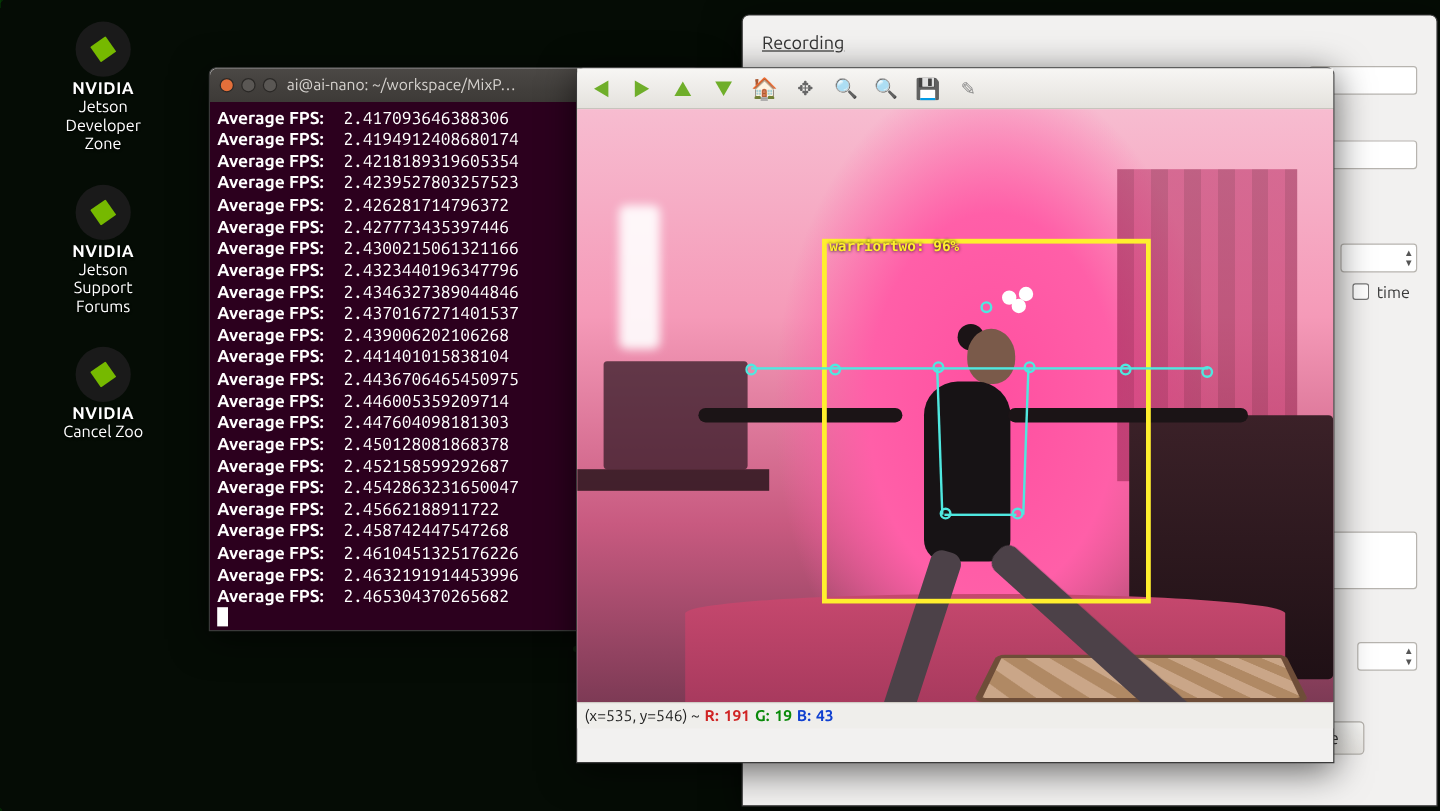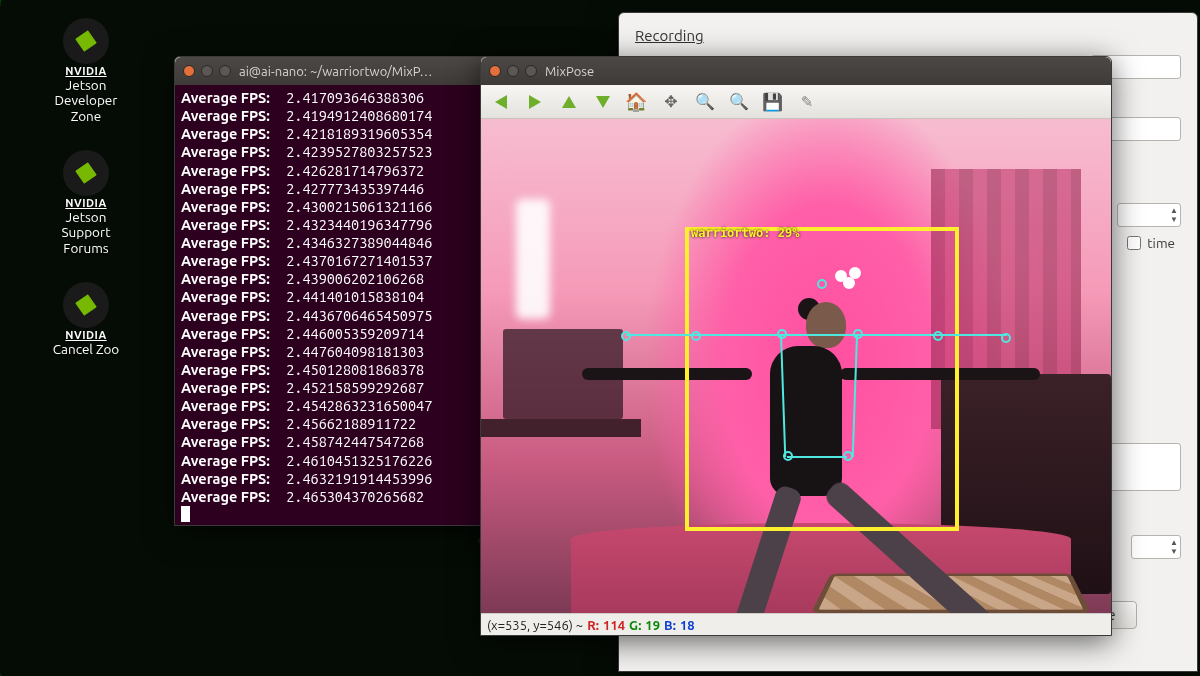--- a/index.html
+++ b/index.html
@@ -28,21 +28,21 @@
   }
   .chromium-ic::after{content:""; position:absolute; width:18px;height:18px;border-radius:50%;background:#fff;}
   .nvidia-ic {
     width:56px; height:40px; border-radius:6px; background:#1a1a1a;
     display:flex; align-items:center; justify-content:center;
   }
   .nvidia-eye {
     width:22px; height:22px; background:#76b900; clip-path: polygon(50% 0, 100% 50%, 50% 100%, 0 50%);
     transform: rotate(10deg);
   }
-  .nvidia-txt { color:#fff; font-size:11px; font-weight:700; letter-spacing:.5px; margin-top:-3px;text-decoration:underline; }
+  .nvidia-txt { color:#fff; font-size:14px; font-weight:700; letter-spacing:.5px; margin-top:-3px; }
 
   
   .window { position:absolute; background:#f2f1f0; border:1px solid #3a3a3a; border-radius:6px 6px 0 0; box-shadow:0 6px 30px rgba(0,0,0,.6); }
   .titlebar { height:28px; background:linear-gradient(#4b4845,#3d3a37); border-radius:6px 6px 0 0; display:flex; align-items:center; padding:0 8px; gap:8px; color:#d6d3cf; font-size:13px; }
   .tbtns { display:flex; gap:6px; }
   .tbtn { width:12px; height:12px; border-radius:50%; background:#5a5754; border:1px solid #2a2826; cursor:pointer; }
   .tbtn.close { background:#e36f3a; }
 
   
   #terminal-win { top:56px; left:174px; width:410px; height:470px; }
@@ -182,21 +182,21 @@
   </div>
 </div>
 
 <div id="terminal-win" class="window">
   <div class="titlebar">
     <div class="tbtns">
       <div class="tbtn close"></div>
       <div class="tbtn"></div>
       <div class="tbtn"></div>
     </div>
-    <span>ai@ai-nano: ~/warriortwo/MixP…</span>
+    <span>ai@ai-nano: ~/workspace/MixP…</span>
   </div>
   <div class="body" id="term-body"><span class="label"></span><span style="font-weight:700">Average FPS:</span>  2.417093646388306
 <span style="font-weight:700">Average FPS:</span>  2.4194912408680174
 <span style="font-weight:700">Average FPS:</span>  2.4218189319605354
 <span style="font-weight:700">Average FPS:</span>  2.4239527803257523
 <span style="font-weight:700">Average FPS:</span>  2.426281714796372
 <span style="font-weight:700">Average FPS:</span>  2.427773435397446
 <span style="font-weight:700">Average FPS:</span>  2.4300215061321166
 <span style="font-weight:700">Average FPS:</span>  2.4323440196347796
 <span style="font-weight:700">Average FPS:</span>  2.4346327389044846
@@ -211,28 +211,20 @@
 <span style="font-weight:700">Average FPS:</span>  2.4542863231650047
 <span style="font-weight:700">Average FPS:</span>  2.45662188911722
 <span style="font-weight:700">Average FPS:</span>  2.458742447547268
 <span style="font-weight:700">Average FPS:</span>  2.4610451325176226
 <span style="font-weight:700">Average FPS:</span>  2.4632191914453996
 <span style="font-weight:700">Average FPS:</span>  2.465304370265682
 <span class="cursor-block"></span></div>
 </div>
 
 <div id="mix-win" class="window">
-  <div class="titlebar">
-    <div class="tbtns">
-      <div class="tbtn close"></div>
-      <div class="tbtn"></div>
-      <div class="tbtn"></div>
-    </div>
-    <span>MixPose</span>
-  </div>
 
   <div class="toolbar">
     <div class="tb-ic">
         <div class="arrow arr-l"></div>
       </div>
     <div class="tb-ic">
         <div class="arrow arr-r"></div>
       </div>
     <div class="tb-ic">
         <div class="arrow arr-u"></div>
@@ -263,21 +255,21 @@
         <div class="head"></div>
         <div class="torso"></div>
       <div class="arm l"></div>
         <div class="arm r"></div>
       <div class="leg l"></div>
         <div class="leg r"></div>
 
     </div>
 
     <div class="bbox"></div>
-    <div class="pose-label">warriortwo: 29%</div>
+    <div class="pose-label">warriortwo: 96%</div>
 
     <div class="kpt filled" style="top:151px; left:354px;"></div>
     <div class="kpt filled" style="top:148px; left:368px;"></div>
     <div class="kpt filled" style="top:158px; left:362px;"></div>
     <div class="kpt" style="top:160px; left:336px;"></div>
     <div class="kpt" style="top:210px; left:296px;"></div>
     <div class="kpt" style="top:210px; left:372px;"></div>
     <div class="kpt" style="top:212px; left:210px;"></div>
     <div class="kpt" style="top:212px; left:452px;"></div>
     <div class="kpt" style="top:212px; left:140px;"></div>
@@ -289,19 +281,19 @@
     <div class="limb" style="top:215px; left:300px; width:76px;"></div>
     <div class="limb" style="top:215px; left:376px; width:150px;"></div>
     <div class="limb" style="top:215px; left:300px; width:122px; transform:rotate(88deg);"></div>
     <div class="limb" style="top:215px; left:376px; width:122px; transform:rotate(92deg);"></div>
     <div class="limb" style="top:337px; left:306px; width:60px;"></div>
   </div>
 
   <div class="statusbar">
     <span>(x=535, y=546) ~ </span>
     <span class="sb-r">R:</span>
-      <span class="sb-r">114</span>
+      <span class="sb-r">191</span>
     <span class="sb-g">G:</span>
       <span class="sb-g">19</span>
     <span class="sb-b">B:</span>
-      <span class="sb-b">18</span>
+      <span class="sb-b">43</span>
   </div>
 </div>
 
 </body></html>

